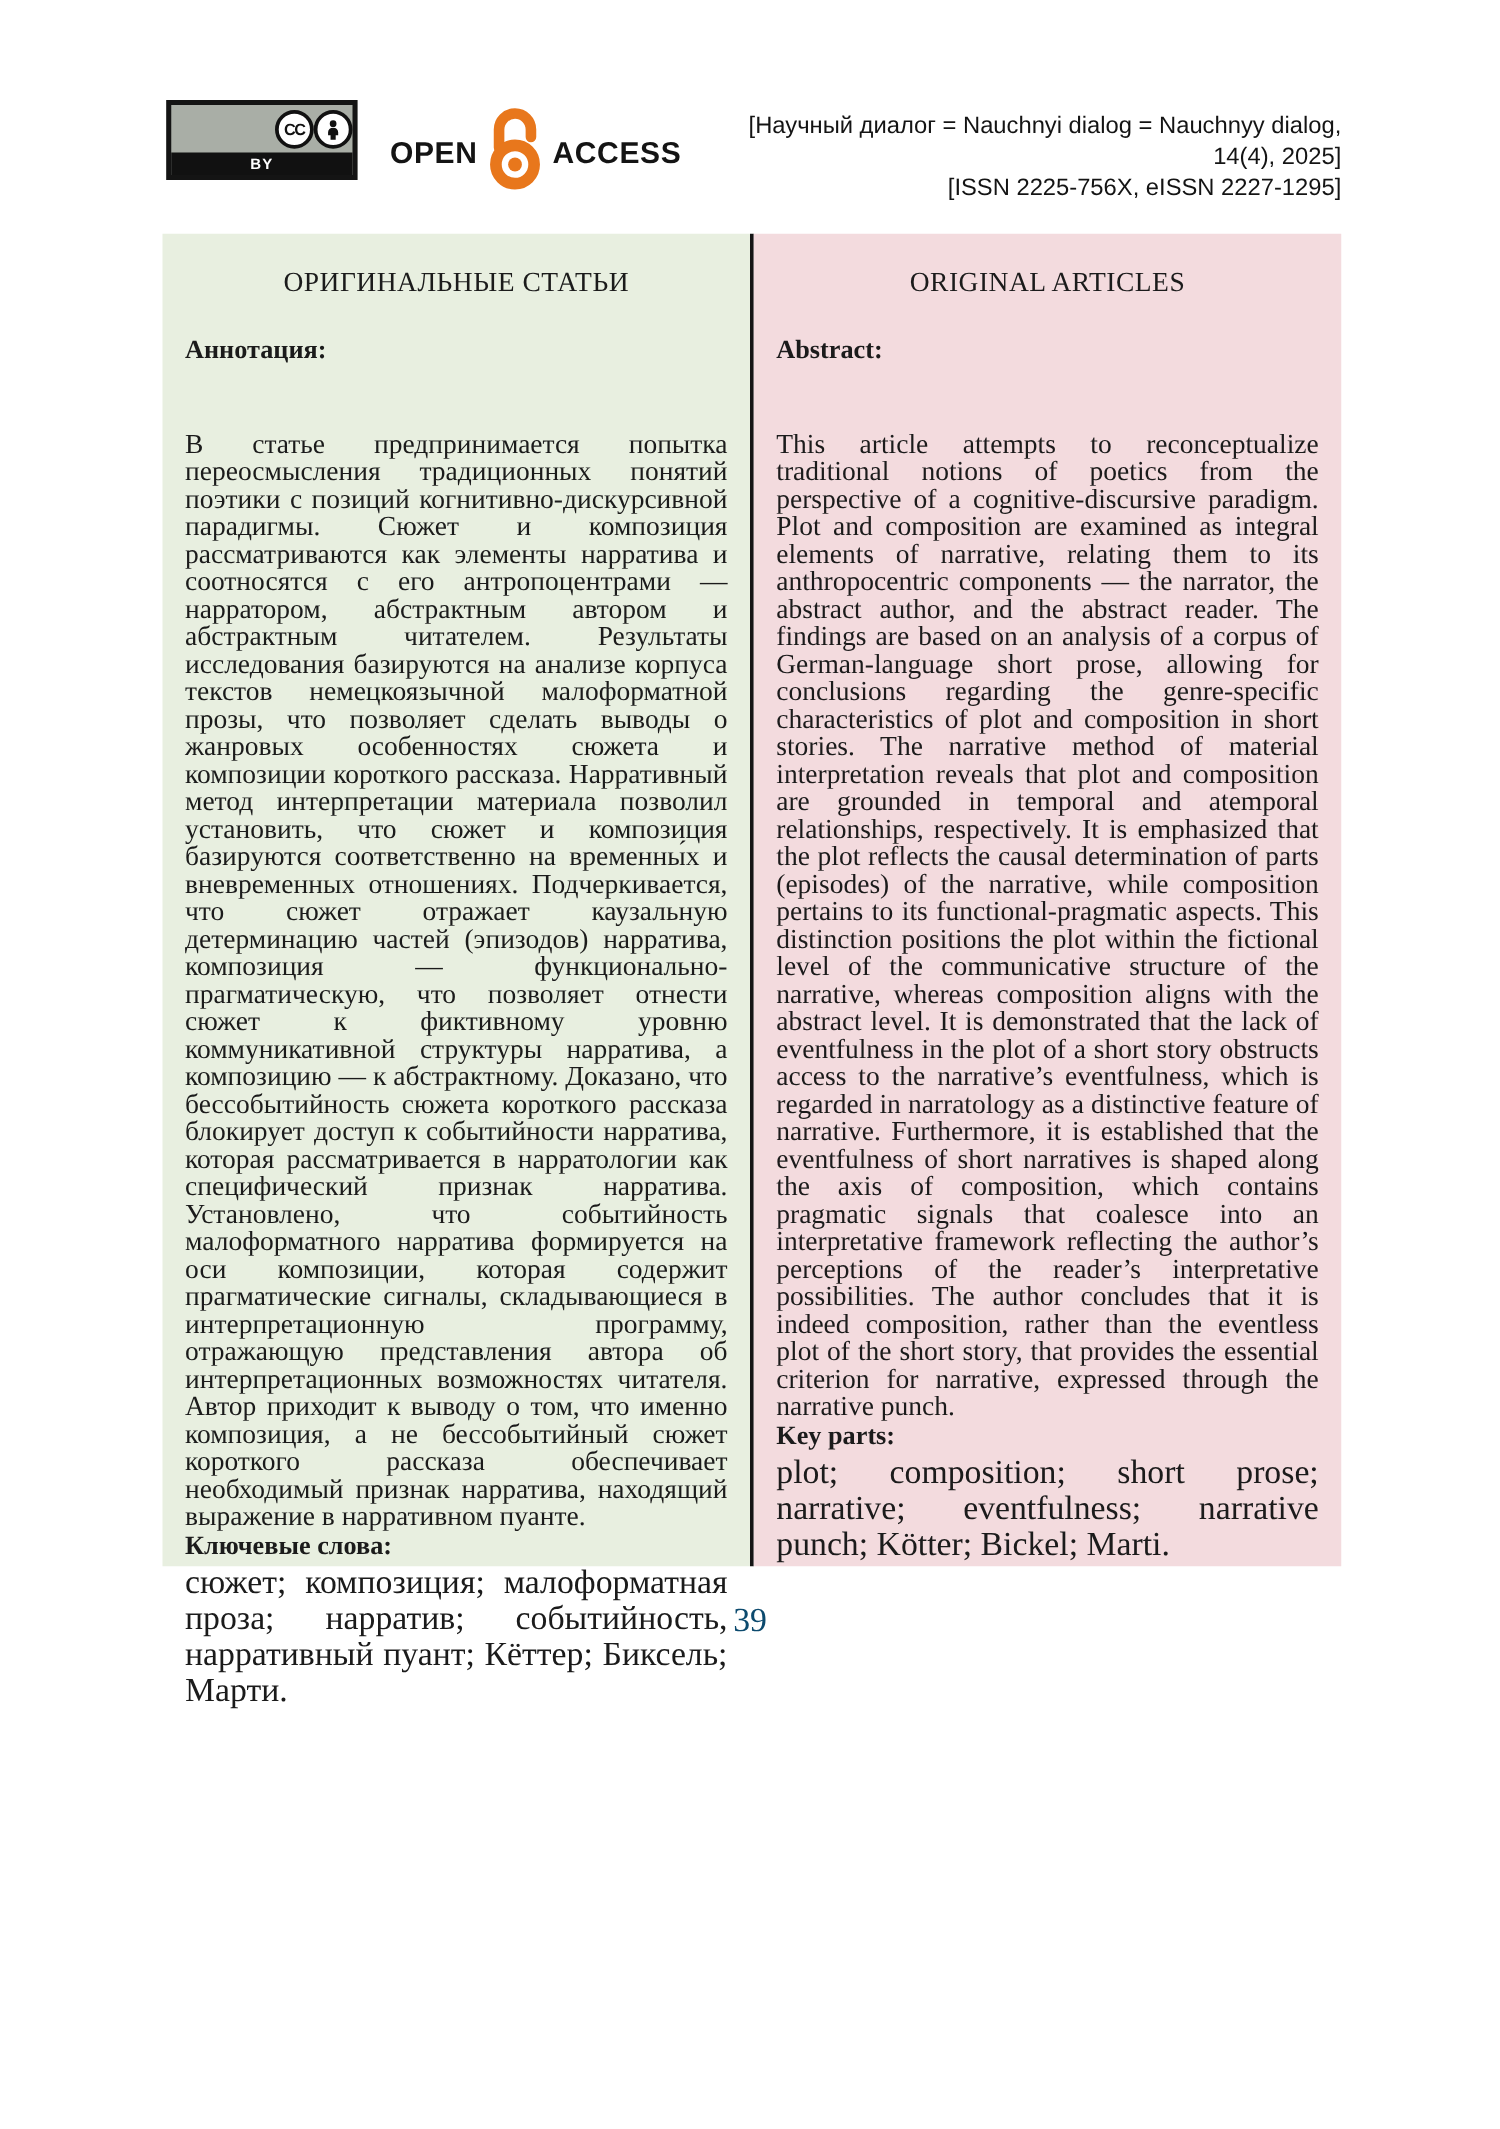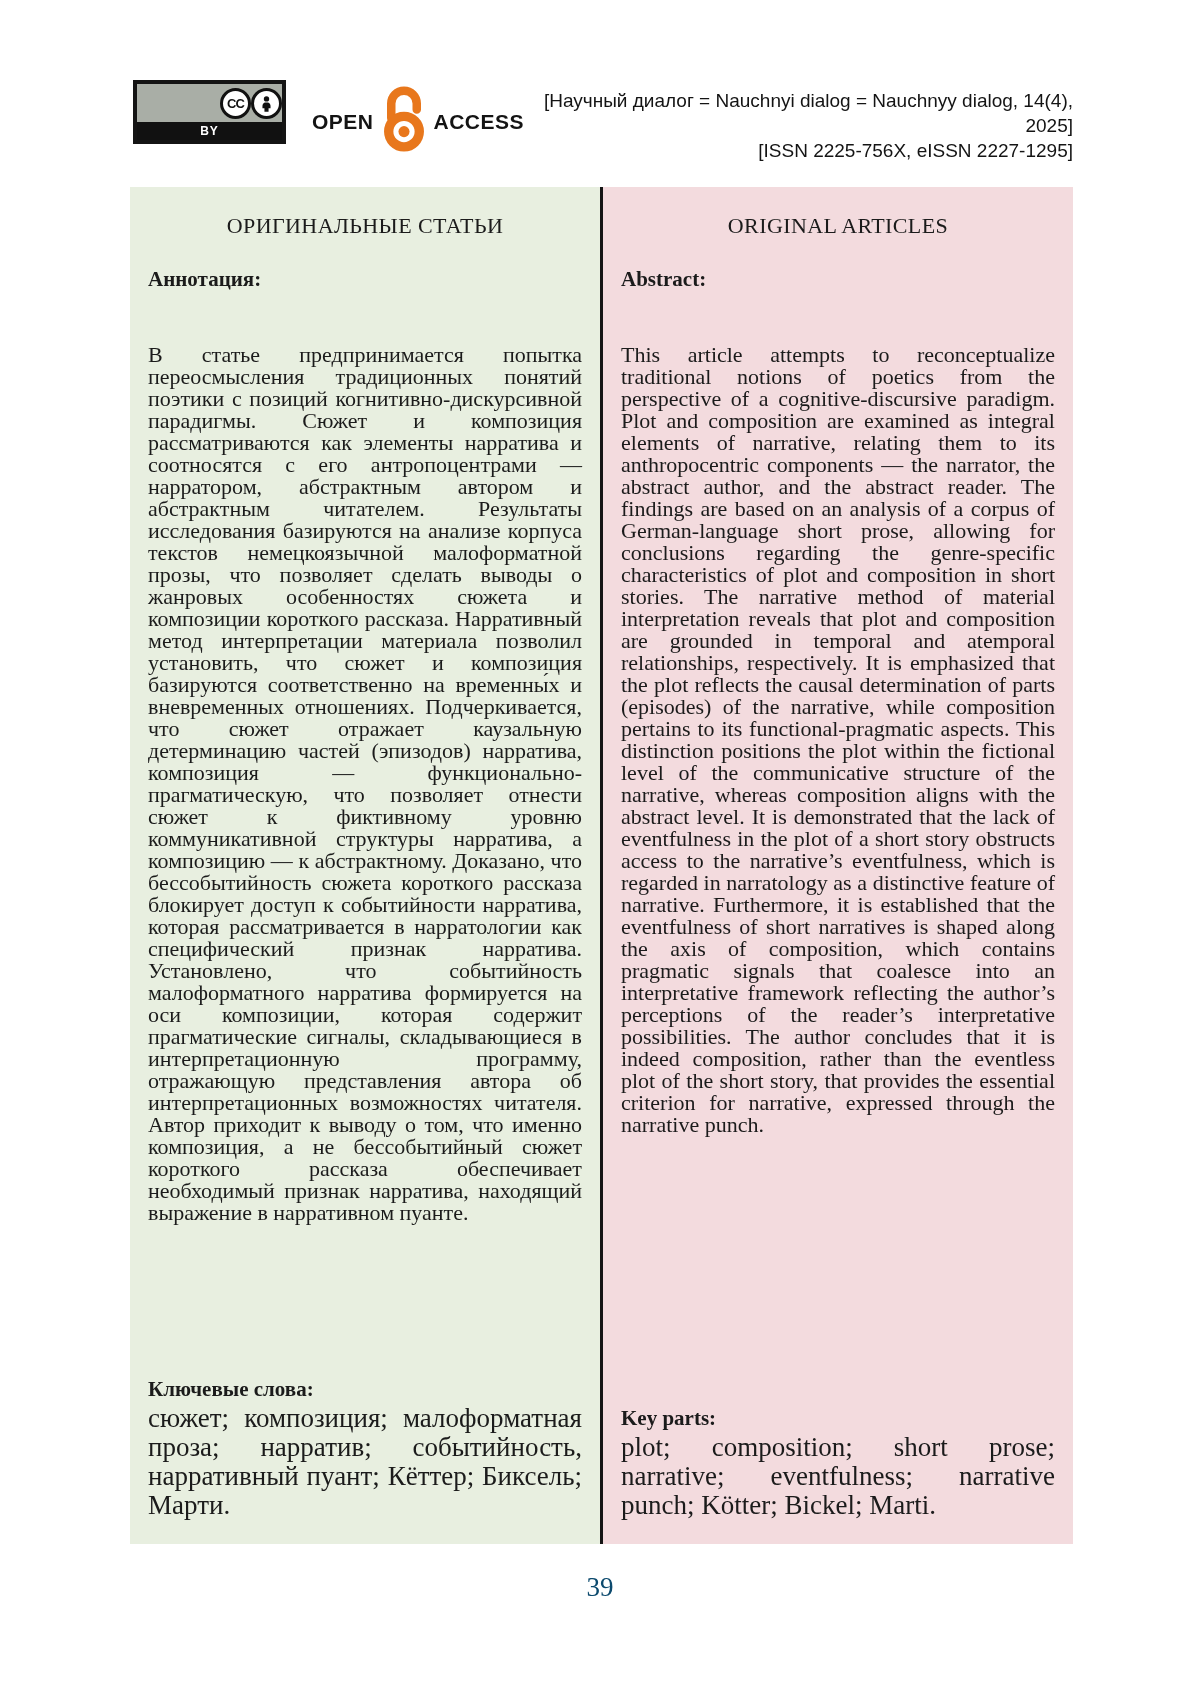--- a/index.html
+++ b/index.html
@@ -10,27 +10,27 @@
   
   .header { display:flex; align-items:flex-start; margin:80px 127px 0 133px; }
 
   .cc-badge { width:153px; height:64px; border:4px solid #141414; background:#a9aea6; display:flex; flex-direction:column; flex:0 0 auto; }
   .cc-top { flex:1; display:flex; align-items:center; justify-content:flex-end; }
   .cc-circle { width:31px; height:31px; border:3px solid #111; border-radius:50%; background:#fff; display:flex; align-items:center; justify-content:center; font-family:"Liberation Sans", sans-serif; font-weight:bold; font-size:13px; letter-spacing:-1px; color:#111; }
   .person-circle { width:31px; height:31px; border:3px solid #111; border-radius:50%; background:#fff; display:flex; align-items:center; justify-content:center; }
   .cc-bottom { height:18px; background:#111; color:#ffffff; font-family:"Liberation Sans", sans-serif; font-weight:bold; font-size:12px; text-align:center; line-height:18px; letter-spacing:1px; }
 
   .oa-logo { display:flex; align-items:center; margin-left:26px; margin-top:6px; flex:0 0 auto; }
-  .oa-word { font-family:"Liberation Sans", sans-serif; font-weight:bold; font-size:21px; color:#141414; letter-spacing:0.5px; }
+  .oa-word { font-family:"Liberation Sans", sans-serif; font-weight:bold; font-size:24px; color:#141414; letter-spacing:0.5px; }
   .oa-lock { margin:0 4px; position:relative; top:-2px; }
 
   .citation { margin-left:auto; text-align:right; font-family:"Liberation Sans", sans-serif; font-size:19px; line-height:25px; color:#141414; margin-top:8px; }
 
   
-  .columns { display:flex; margin:24px 127px 0 130px; height:1357px; }
+  .columns { display:flex; margin:24px 127px 0 130px; height:1066px; }
   .col { width:470px; padding:20px 18px 24px 18px; display:flex; flex-direction:column; }
   .col-ru { background:#e8efe0; }
   .col-en { background:#f3dbde; }
   .col-divider { width:3px; background:#151515; flex:0 0 auto; }
 
   .col-title { text-align:center; font-size:22px; letter-spacing:0.4px; margin-top:6px; color:#1b1b1b; }
   .abstract-label { font-weight:bold; font-size:21px; margin-top:28px; }
   .abstract-text { margin-top:52px; font-size:22px; line-height:22px; text-align:justify; }
   .kw-block { margin-top:auto; }
   .kw-label { font-weight:bold; font-size:21px; margin-bottom:2px; }

